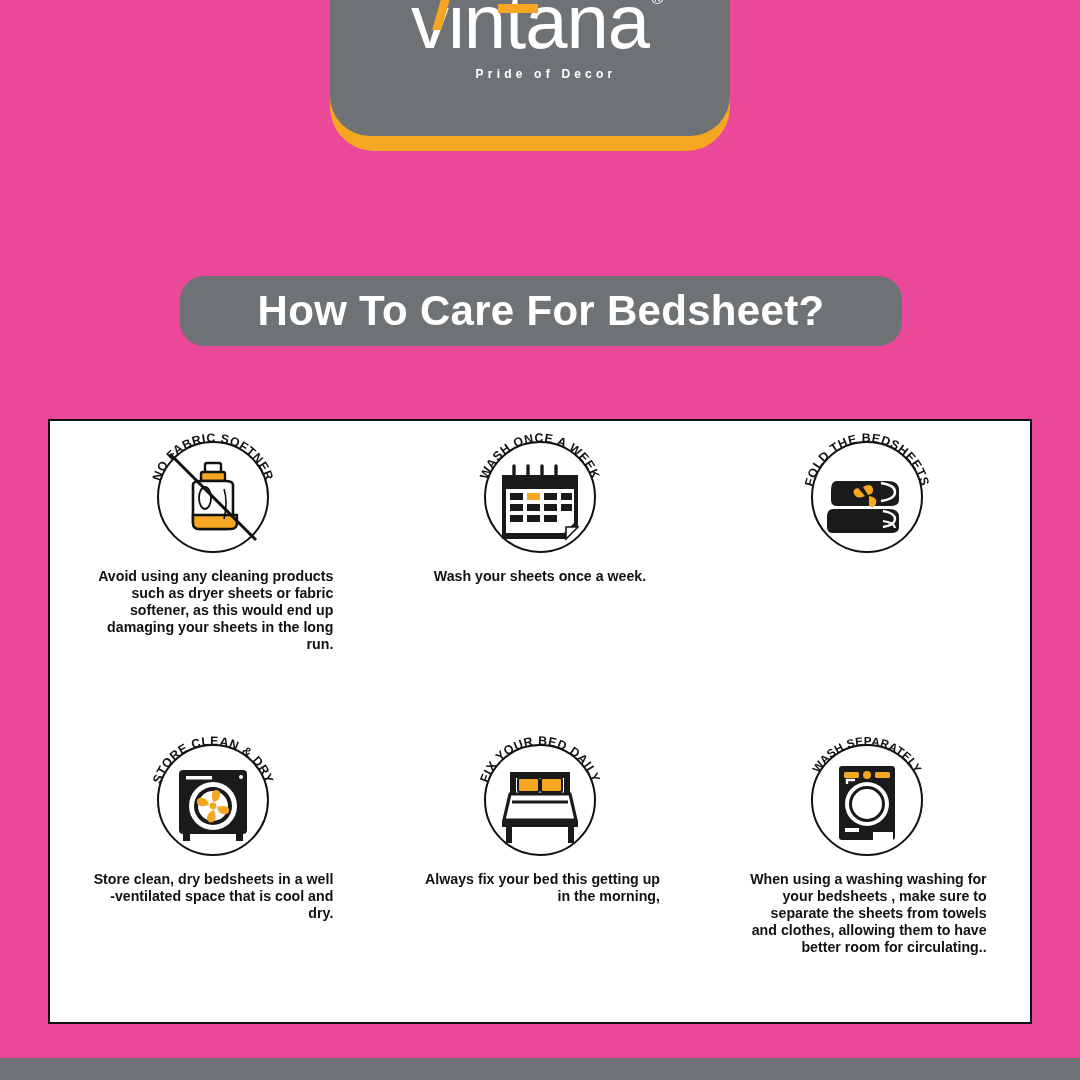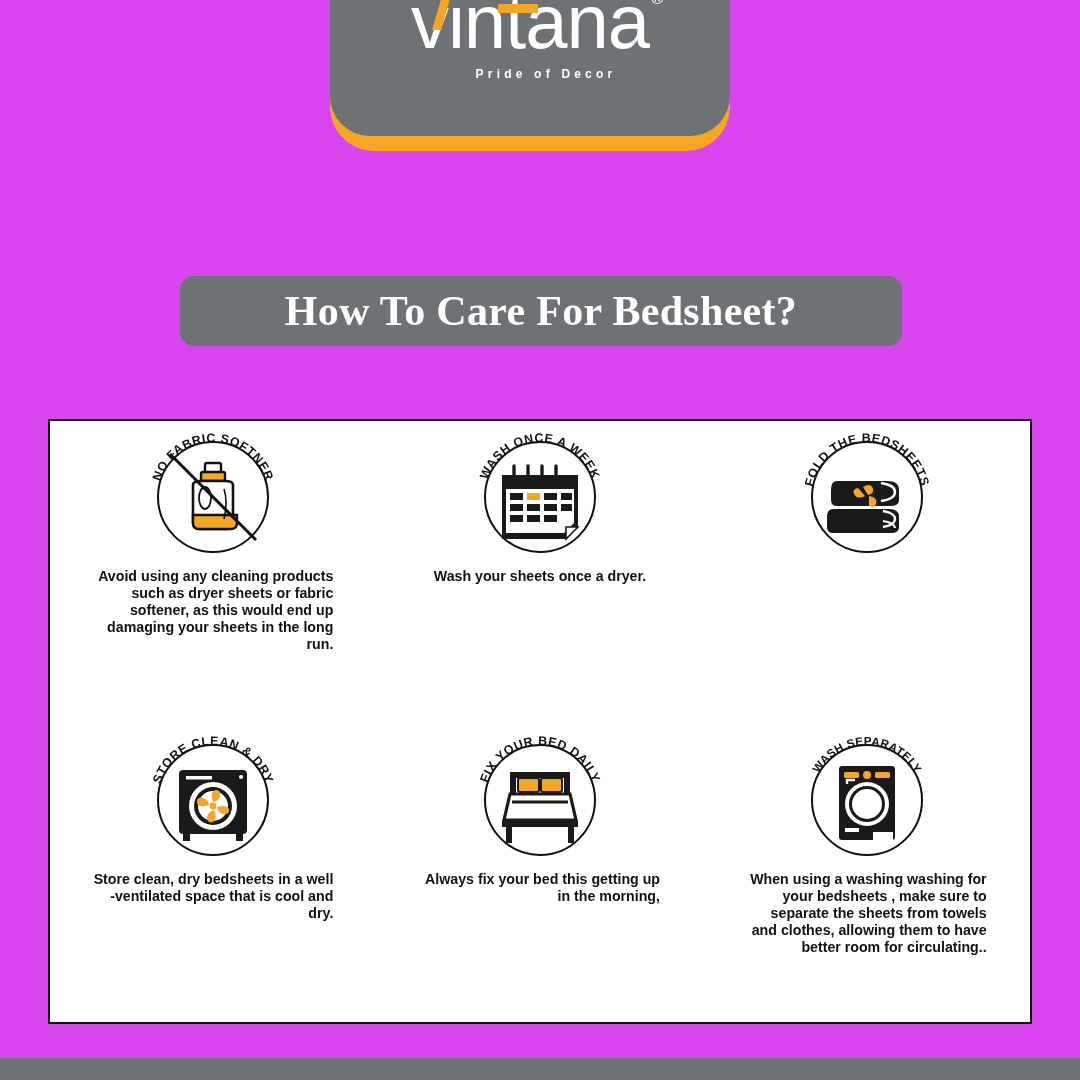--- a/index.html
+++ b/index.html
@@ -8,21 +8,21 @@
     width: 1080px;
     height: 1080px;
     background: #ffffff;
     font-family: "Liberation Sans", sans-serif;
   }
 
   .page {
     position: relative;
     width: 1080px;
     height: 1080px;
-    background: #d946ef;
+    background: #ec4899;
     overflow: hidden;
   }
 
   
   .logo-wrap {
     position: absolute;
     left: 330px;
     top: -34px;
     width: 400px;
     height: 188px;
@@ -104,25 +104,24 @@
   }
 
   
   .title-banner {
     position: absolute;
     left: 180px;
     top: 276px;
     width: 722px;
     height: 70px;
     background: #6E7275;
-    border-radius: 14px;
+    border-radius: 24px;
     display: flex;
     align-items: center;
     justify-content: center;
-    font-family: Liberation Serif, serif;
   }
   .title-text {
     color: #ffffff;
     font-size: 42px;
     font-weight: bold;
     letter-spacing: 0.3px;
     white-space: nowrap;
   }
 
   
@@ -283,21 +282,21 @@
             <rect x="26" y="63" width="13" height="7" fill="#1a1a1a"></rect>
             <rect x="43" y="63" width="13" height="7" fill="#1a1a1a"></rect>
             <rect x="60" y="63" width="13" height="7" fill="#1a1a1a"></rect>
             <rect x="77" y="63" width="11" height="7" fill="#1a1a1a"></rect>
 
             <rect x="26" y="74" width="13" height="7" fill="#1a1a1a"></rect>
             <rect x="43" y="74" width="13" height="7" fill="#1a1a1a"></rect>
             <rect x="60" y="74" width="13" height="7" fill="#1a1a1a"></rect>
           </svg>
         </div>
-        <div class="caption">Wash your sheets once a dryer.</div>
+        <div class="caption">Wash your sheets once a week.</div>
       </div>
 
       <div class="cell">
         <div class="badge">
           <div class="badge-ring"></div>
           <svg class="arc-svg" viewBox="0 0 124 124">
             <defs>
                 <path id="arc3" d="M 7,62 A 55,55 0 0 1 117,62" fill="none"></path>
               </defs>
             <text><textPath href="#arc3" startOffset="50%" text-anchor="middle">FOLD THE BEDSHEETS</textPath></text>

